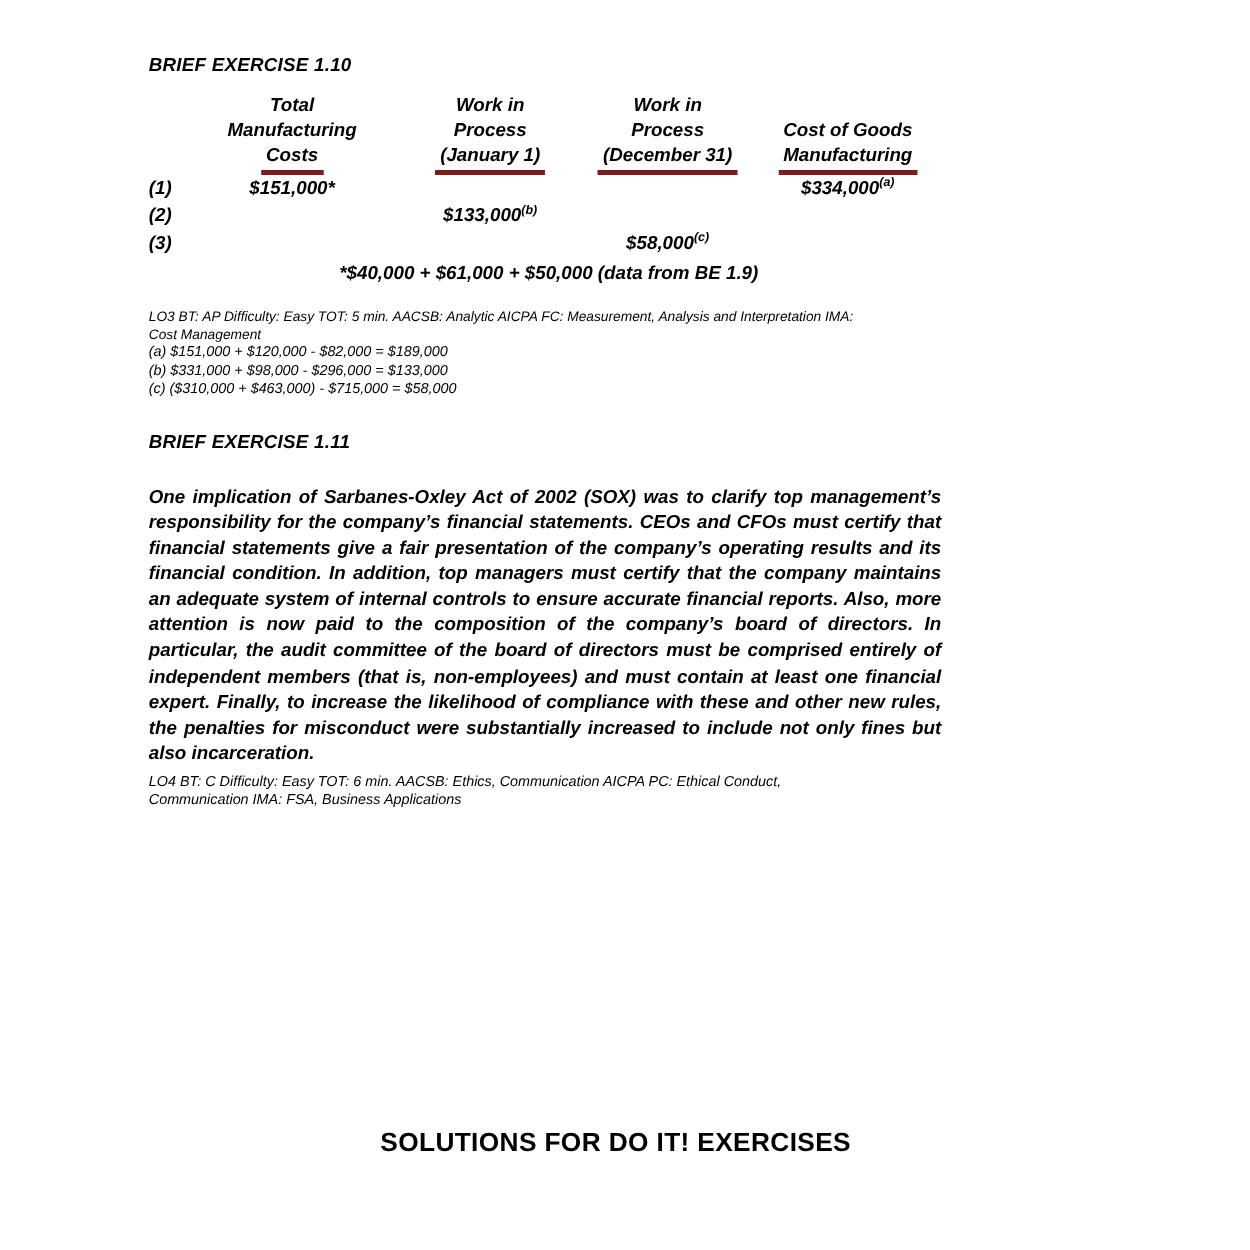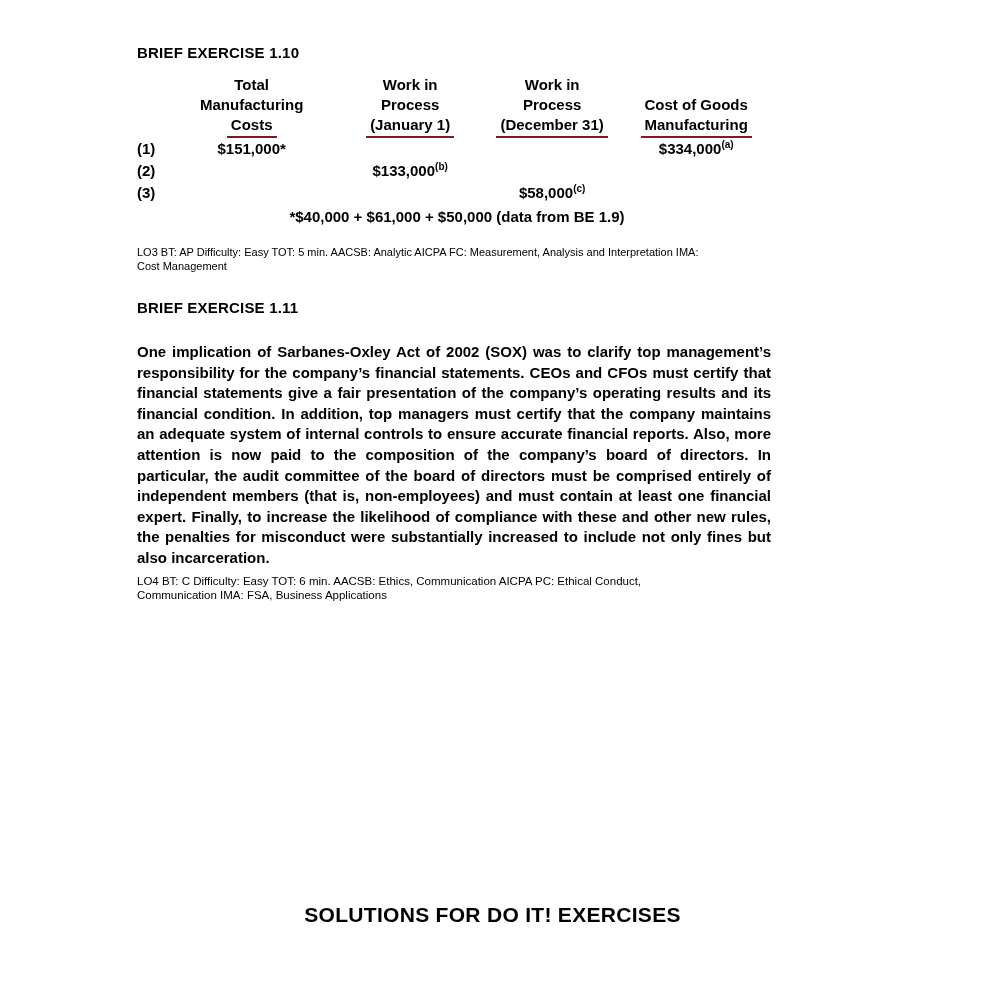--- a/index.html
+++ b/index.html
@@ -16,23 +16,24 @@
     overflow: hidden;
   }
   .page {
     position: absolute;
     left: 0; top: 0;
     width: 1000px;
     height: 1000px;
   }
   .content {
     position: absolute;
-    left: 137px;
+    left: 119px;
     top: 44px;
     width: 640px;
+    font-style: italic;
   }
 
   .ex-title {
     font-size: 15px;
     font-weight: bold;
     letter-spacing: 0.2px;
     margin: 0 0 14px 0;
   }
 
   
@@ -53,21 +54,21 @@
 
   .hdr {
     text-align: center;
     font-size: 15px;
     font-weight: bold;
     line-height: 20px;
     padding-bottom: 1px;
   }
   .hdr .underlined {
     display: inline-block;
-    border-bottom: 2px solid #7f1d1d;
+    border-bottom: 4px solid #7f1d1d;
     padding: 0 4px 1px 4px;
   }
   .row-label {
     font-size: 15px;
     font-weight: bold;
     line-height: 22px;
     text-align: left;
   }
   .cell {
     font-size: 15px;
@@ -193,20 +194,25 @@
           <td class="cell"><span>$58,000</span><sup>(c)</sup></td>
           <td class="cell"><span></span><sup></sup></td>
         </tr>
       </tbody>
     </table>
 
     <div class="footnote-star">*$40,000 + $61,000 + $50,000 (data from BE 1.9)</div>
 
     <div class="meta">LO3  BT: AP  Difficulty: Easy  TOT: 5 min.  AACSB: Analytic  AICPA FC: Measurement, Analysis and Interpretation   IMA: Cost Management</div>
 
+    <div>
+      <div class="calc">(a) $151,000 + $120,000 - $82,000 = $189,000</div>
+      <div class="calc">(b) $331,000 + $98,000 - $296,000 = $133,000</div>
+      <div class="calc">(c) ($310,000 + $463,000) - $715,000 = $58,000</div>
+    </div>
 
     <div class="spacer-1"></div>
 
     <div class="ex-title">BRIEF EXERCISE 1.11</div>
 
     <div class="para">One implication of Sarbanes-Oxley Act of 2002 (SOX) was to clarify top management’s responsibility for the company’s financial statements. CEOs and CFOs must certify that financial statements give a fair presentation of the company’s operating results and its financial condition. In addition, top managers must certify that the company maintains an adequate system of internal controls to ensure accurate financial reports. Also, more attention is now paid to the composition of the company’s board of directors. In particular, the audit committee of the board of directors must be comprised entirely of independent members (that is, non-employees) and must contain at least one financial expert. Finally, to increase the likelihood of compliance with these and other new rules, the penalties for misconduct were substantially increased to include not only fines but also incarceration.</div>
 
     <div class="meta2">LO4  BT: C  Difficulty: Easy  TOT: 6 min.  AACSB: Ethics, Communication AICPA PC: Ethical Conduct, Communication  IMA: FSA, Business Applications</div>
 
   </div>

